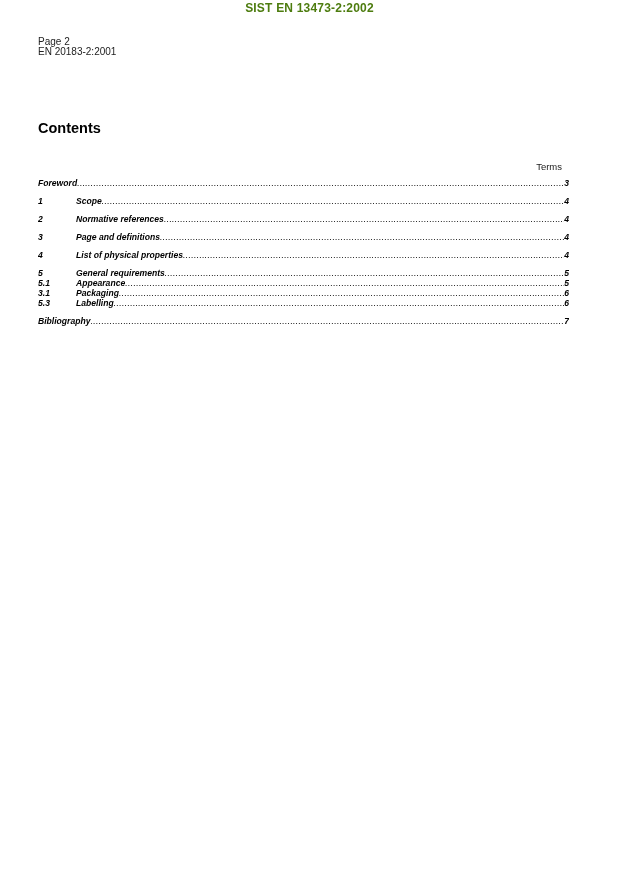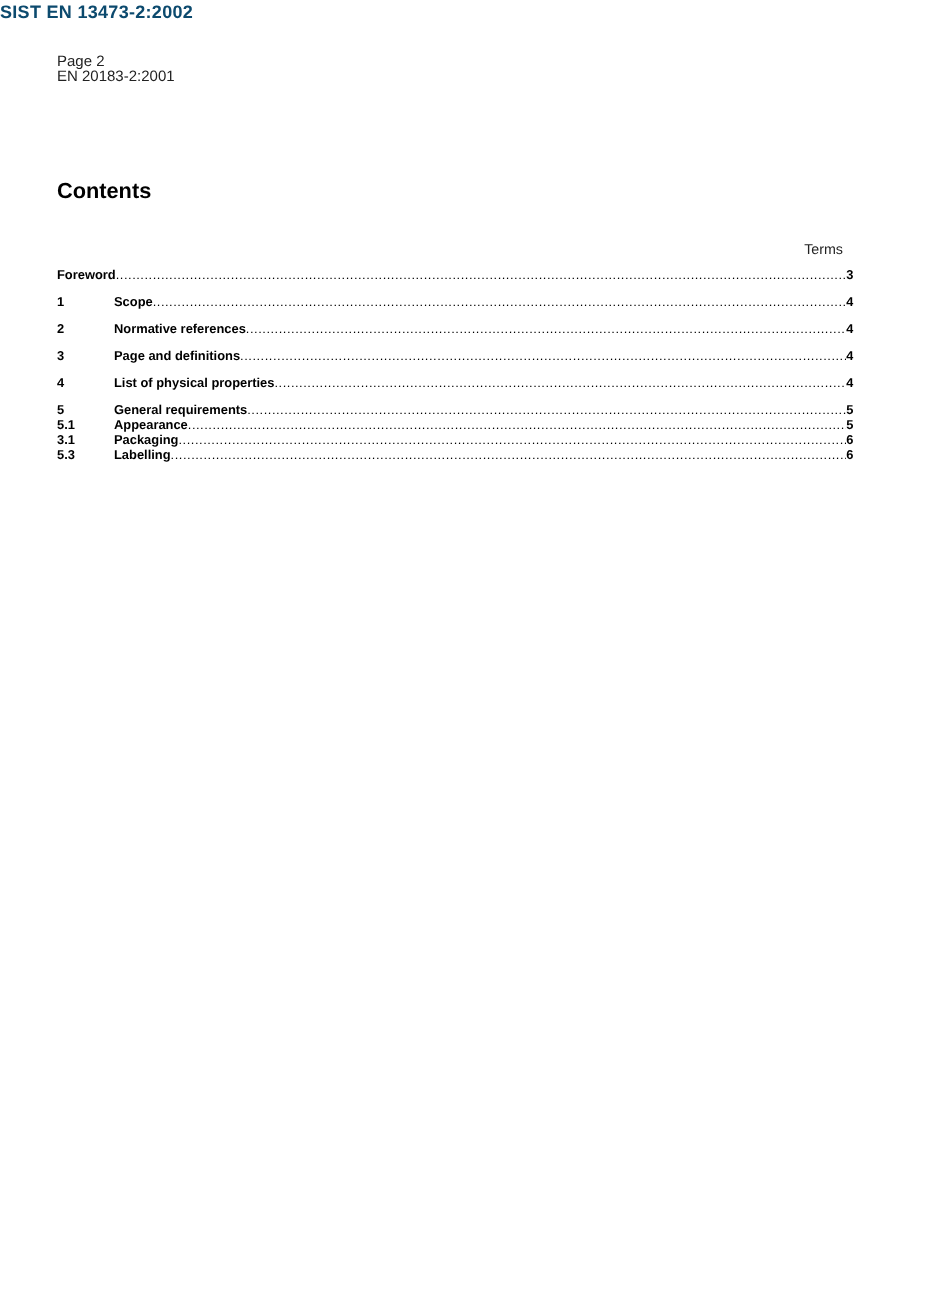--- a/index.html
+++ b/index.html
@@ -13,23 +13,24 @@
       position: relative;
       overflow: hidden;
       font-family: "Liberation Sans", sans-serif;
       color: #000;
     }
     .watermark {
       position: absolute;
       top: 1px;
       left: 0;
       width: 619px;
+      text-align: center;
       font-weight: bold;
       font-size: 12px;
-      color: #0c4a6e;
+      color: #4d7c0f;
       letter-spacing: 0.2px;
     }
     .header {
       position: absolute;
       top: 37px;
       left: 38px;
       font-size: 10px;
       line-height: 10px;
       color: #222;
     }
@@ -55,20 +56,21 @@
       font-size: 8.6px;
       font-weight: bold;
     }
     .toc-row {
       display: flex;
       align-items: center;
       height: 10px;
       line-height: 10px;
       white-space: nowrap;
       overflow: hidden;
+      font-style: italic;
     }
     .toc-row.gap {
       margin-top: 8px;
     }
     .num {
       width: 38px;
       flex: 0 0 38px;
     }
     .label {
       flex: 0 0 auto;
@@ -150,13 +152,18 @@
     <span class="label">Packaging</span>
     <span class="leader"></span>
     <span class="pg">6</span>
   </div>
   <div class="toc-row">
     <span class="num">5.3</span>
     <span class="label">Labelling</span>
     <span class="leader"></span>
     <span class="pg">6</span>
   </div>
+  <div class="toc-row gap">
+    <span class="label">Bibliography</span>
+    <span class="leader"></span>
+    <span class="pg">7</span>
+  </div>
 </div>
 
 </body></html>

